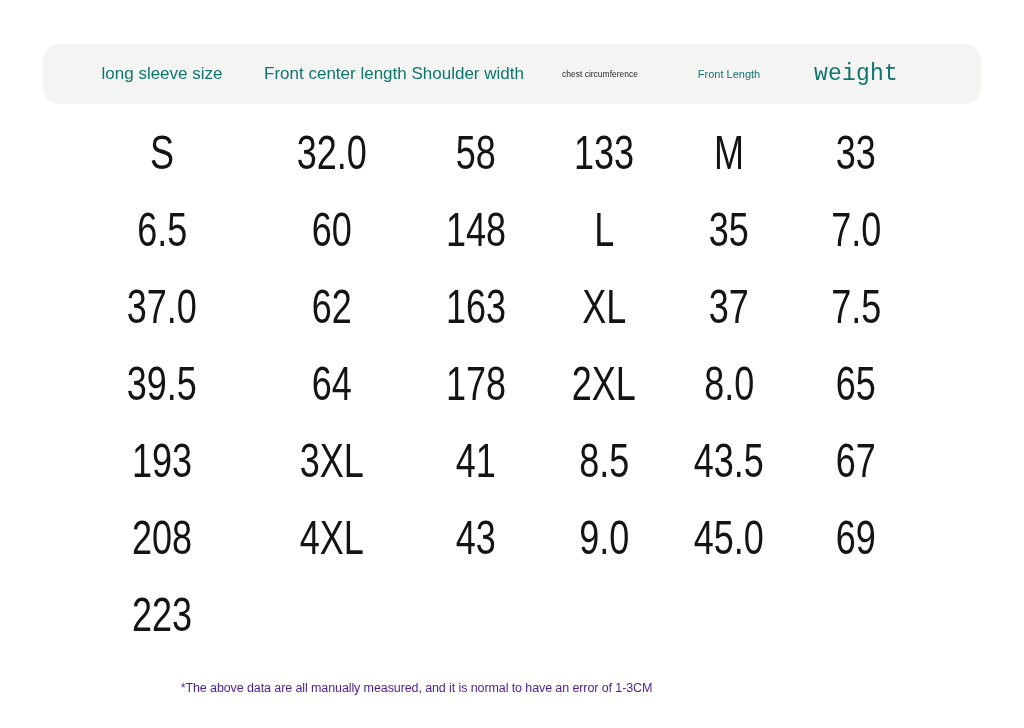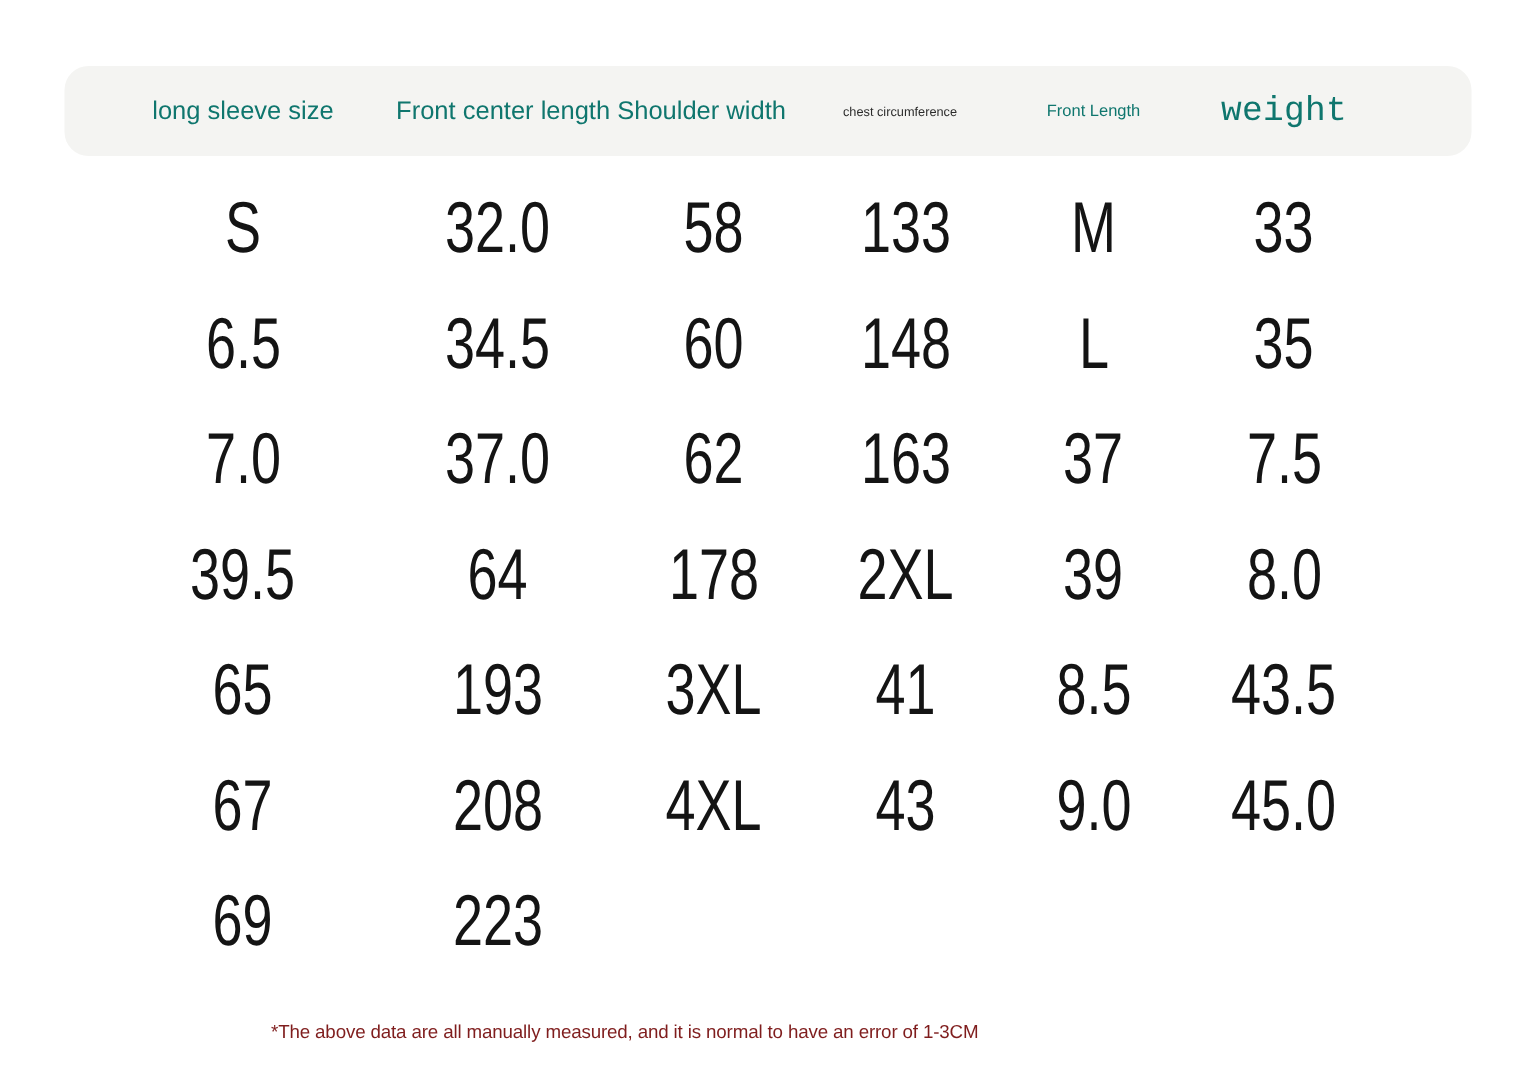--- a/index.html
+++ b/index.html
@@ -71,21 +71,21 @@
     transform: scaleX(0.75);
     transform-origin: 50% 50%;
   }
   .footnote {
     position: absolute;
     left: 0;
     top: 681px;
     width: 833px;
     text-align: center;
     font-size: 12.5px;
-    color: #7f1d1d;
+    color: #4c1d95;
     letter-spacing: -0.1px;
   }
 </style>
 </head>
 <body>
 
 <div class="canvas">
 
   <div class="header-strip"></div>
 
@@ -99,39 +99,38 @@
 
   <div class="grid body-grid" id="table-body">
     <div class="cell"><span class="squeeze">S</span></div>
     <div class="cell"><span class="squeeze">32.0</span></div>
     <div class="cell"><span class="squeeze">58</span></div>
     <div class="cell"><span class="squeeze">133</span></div>
 
     <div class="cell"><span class="squeeze">M</span></div>
     <div class="cell"><span class="squeeze">33</span></div>
     <div class="cell"><span class="squeeze">6.5</span></div>
-    <div class="cell"><span class="squeeze">34.5</span></div>
     <div class="cell"><span class="squeeze">60</span></div>
     <div class="cell"><span class="squeeze">148</span></div>
 
     <div class="cell"><span class="squeeze">L</span></div>
     <div class="cell"><span class="squeeze">35</span></div>
     <div class="cell"><span class="squeeze">7.0</span></div>
     <div class="cell"><span class="squeeze">37.0</span></div>
     <div class="cell"><span class="squeeze">62</span></div>
     <div class="cell"><span class="squeeze">163</span></div>
 
+    <div class="cell"><span class="squeeze">XL</span></div>
     <div class="cell"><span class="squeeze">37</span></div>
     <div class="cell"><span class="squeeze">7.5</span></div>
     <div class="cell"><span class="squeeze">39.5</span></div>
     <div class="cell"><span class="squeeze">64</span></div>
     <div class="cell"><span class="squeeze">178</span></div>
 
     <div class="cell"><span class="squeeze">2XL</span></div>
-    <div class="cell"><span class="squeeze">39</span></div>
     <div class="cell"><span class="squeeze">8.0</span></div>
     <div class="cell"><span class="squeeze">65</span></div>
     <div class="cell"><span class="squeeze">193</span></div>
 
     <div class="cell"><span class="squeeze">3XL</span></div>
     <div class="cell"><span class="squeeze">41</span></div>
     <div class="cell"><span class="squeeze">8.5</span></div>
     <div class="cell"><span class="squeeze">43.5</span></div>
     <div class="cell"><span class="squeeze">67</span></div>
     <div class="cell"><span class="squeeze">208</span></div>

